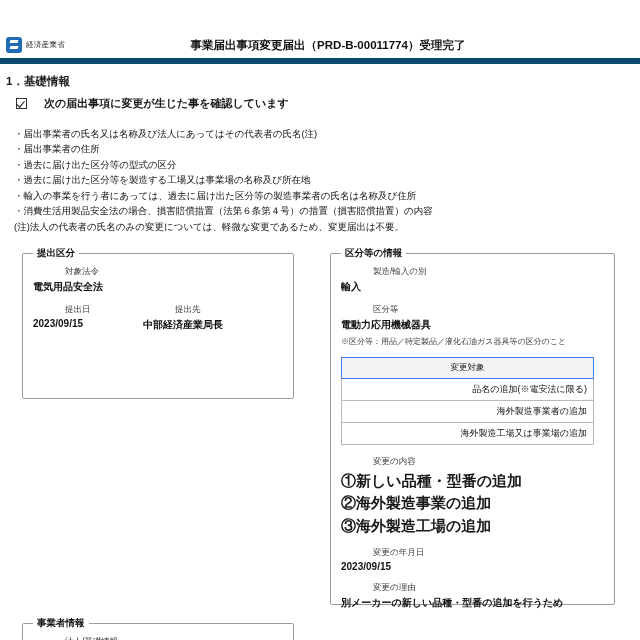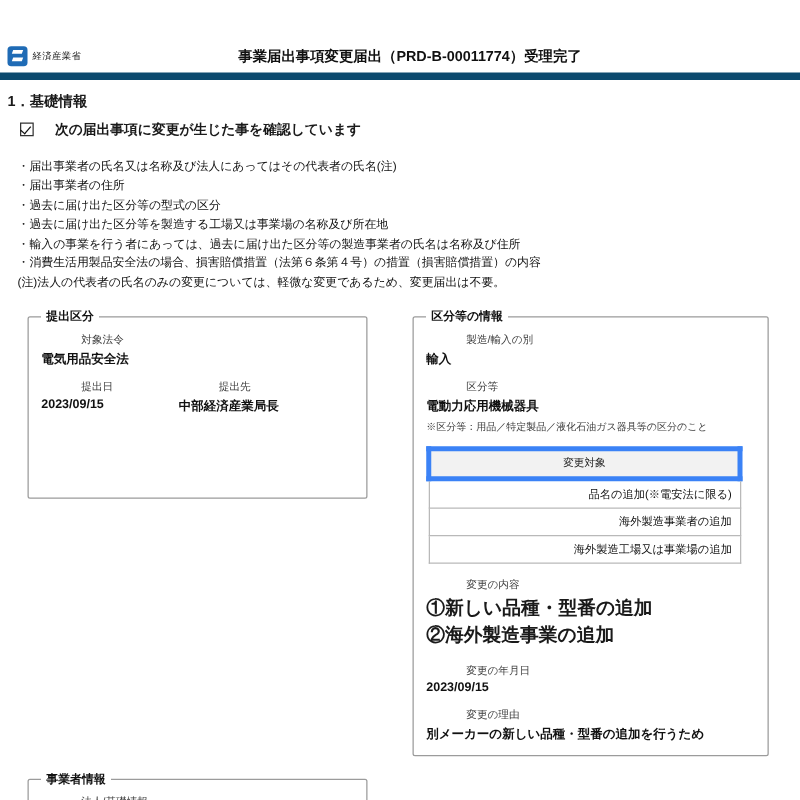--- a/index.html
+++ b/index.html
@@ -177,21 +177,21 @@
   }
   .two-col > div:first-child { width: 110px; }
 
   
   .chg-table {
     border-collapse: collapse;
     width: 253px;
     margin-bottom: 11px;
   }
   .chg-table th {
-    border: 4px solid #3b82f6;
+    border: 1px solid #3b82f6;
     background: #f2f2f2;
     font-size: 8.5px;
     font-weight: normal;
     color: #222;
     padding: 4px 0;
     text-align: center;
   }
   .chg-table td {
     border: 1px solid #b9b9b9;
     font-size: 9px;
@@ -278,20 +278,21 @@
       <tr>
         <td>海外製造工場又は事業場の追加</td>
       </tr>
     </tbody>
       </table>
 
     <div class="fld-label">変更の内容</div>
     <div class="list-value">
       <div>①新しい品種・型番の追加</div>
       <div>②海外製造事業の追加</div>
+      <div>③海外製造工場の追加</div>
     </div>
 
     <div class="fld-label">変更の年月日</div>
     <div class="fld-value">2023/09/15</div>
 
     <div class="fld-label">変更の理由</div>
     <div class="fld-value">別メーカーの新しい品種・型番の追加を行うため</div>
   </fieldset>
 
   <fieldset class="panel panel-biz">

